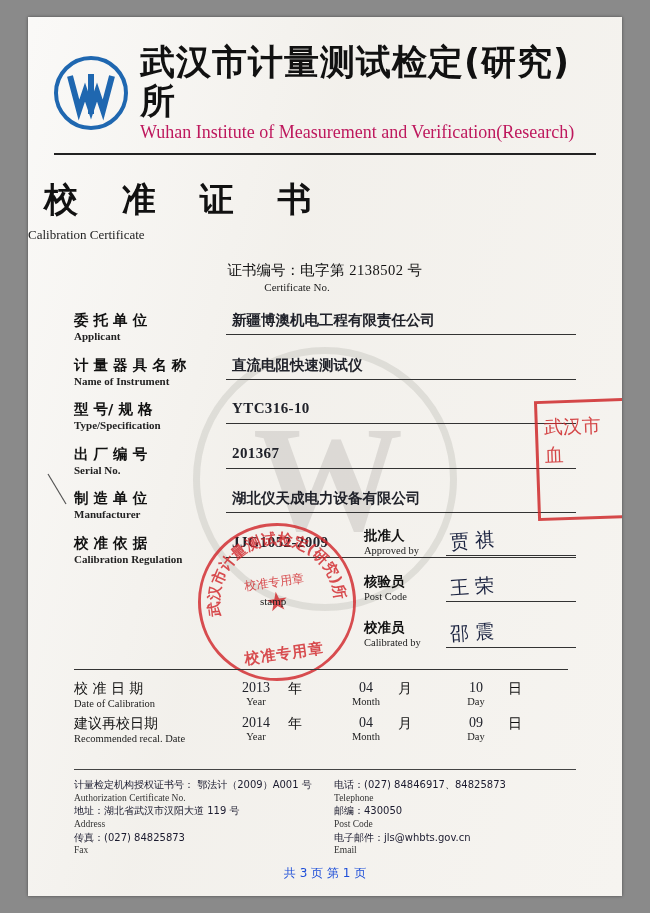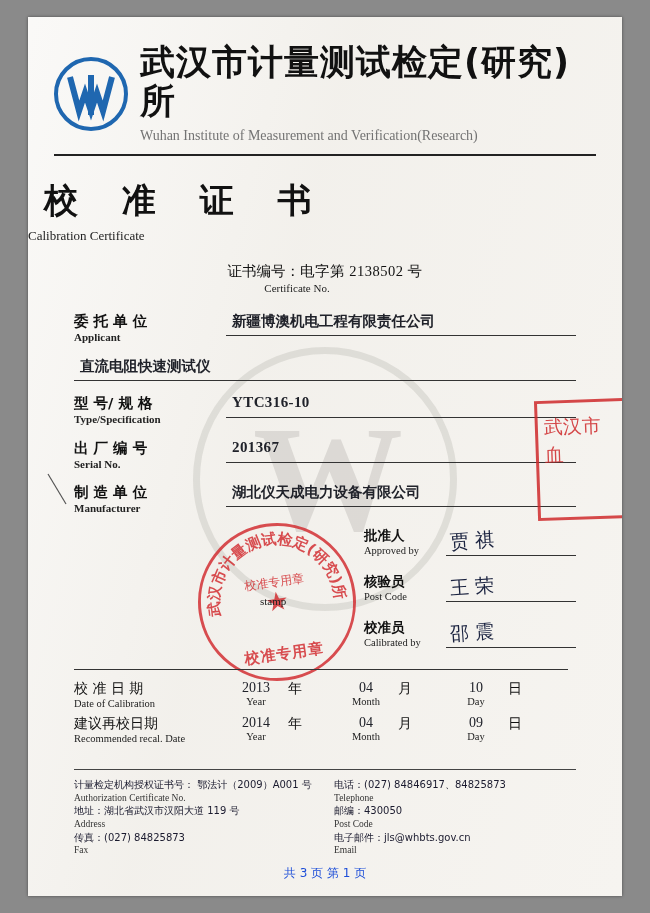--- a/index.html
+++ b/index.html
@@ -75,24 +75,24 @@
   }
   .title-cn {
     font-size: 35px;
     font-weight: bold;
     color: #111;
     letter-spacing: 1px;
     line-height: 1.1;
     font-family: "DejaVu Sans", sans-serif;
   }
   .title-en {
-    font-size: 14px;
-    color: #737373;
+    font-size: 18px;
+    color: #be185d;
     letter-spacing: 0px;
-    margin-top: 8px;
+    margin-top: 2px;
     font-family: "Liberation Serif", serif;
   }
   .rule {
     height: 2px;
     background: #222;
     margin: 6px 26px 0 26px;
   }
 
   
   .doc-title {
@@ -451,20 +451,24 @@
 
       <div class="field-row">
         <div class="field-label">
           <span class="cn">委 托 单 位</span>
           <span class="en">Applicant</span>
         </div>
         <div class="field-value">新疆博澳机电工程有限责任公司</div>
       </div>
 
       <div class="field-row">
+        <div class="field-label">
+          <span class="cn">计 量 器 具 名 称</span>
+          <span class="en">Name of Instrument</span>
+        </div>
         <div class="field-value">直流电阻快速测试仪</div>
       </div>
 
       <div class="field-row">
         <div class="field-label">
           <span class="cn">型 号/ 规 格</span>
           <span class="en">Type/Specification</span>
         </div>
         <div class="field-value latin">YTC316-10</div>
       </div>
@@ -478,20 +482,27 @@
       </div>
 
       <div class="field-row">
         <div class="field-label">
           <span class="cn">制 造 单 位</span>
           <span class="en">Manufacturer</span>
         </div>
         <div class="field-value">湖北仪天成电力设备有限公司</div>
       </div>
 
+      <div class="field-row">
+        <div class="field-label">
+          <span class="cn">校 准 依 据</span>
+          <span class="en">Calibration Regulation</span>
+        </div>
+        <div class="field-value latin">JJG1052-2009</div>
+      </div>
 
     </div>
 
     <div class="sig-block">
       <div class="sig-row">
         <div class="sig-label">
           <span class="cn">批准人</span>
           <span class="en">Approved by</span>
         </div>
         <div class="sig-line">

